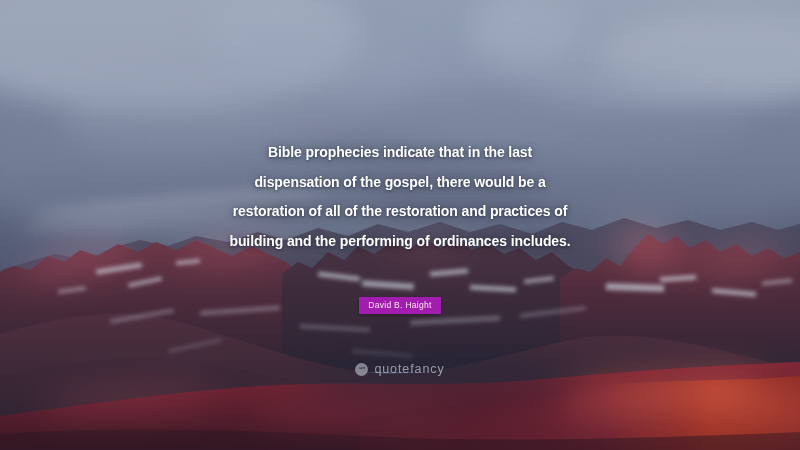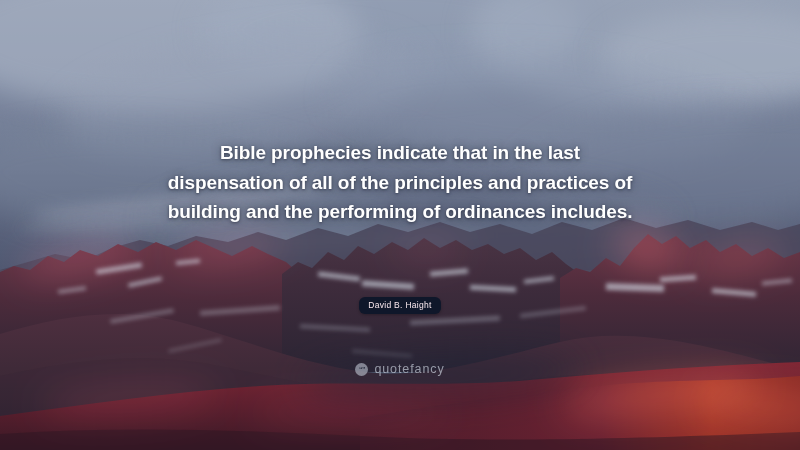--- a/index.html
+++ b/index.html
@@ -90,46 +90,46 @@
     position: absolute;
     left: 0;
     top: 138px;
     width: 800px;
     text-align: center;
     z-index: 30;
   }
   .quote-line {
     display: block;
     color: #ffffff;
-    font-size: 19px;
+    font-size: 14px;
     font-weight: bold;
     line-height: 29.5px;
     letter-spacing: -0.1px;
     text-shadow: 0 1px 3px rgba(20,24,38,.55), 0 0 10px rgba(20,24,38,.35);
     white-space: nowrap;
   }
 
   
   .author-wrap {
     position: absolute;
     left: 0;
     top: 294px;
     width: 800px;
     text-align: center;
     z-index: 30;
   }
   .author-badge {
     display: inline-block;
-    background: #0f172a;
+    background: #a21caf;
     color: #fbe9ef;
     font-size: 8.5px;
     font-weight: normal;
     letter-spacing: .3px;
     padding: 4px 9px 4px 9px;
-    border-radius: 6px;
+    border-radius: 0;
     line-height: 1;
     box-shadow: 0 1px 3px rgba(0,0,0,.28);
   }
 
   
   .watermark {
     position: absolute;
     left: 0;
     top: 363px;
     width: 800px;
@@ -298,21 +298,22 @@
     <div class="glow" style="left:40px;  top:24px; width:180px; height:30px; background:rgba(132,40,46,.34); transform:rotate(-4deg);"></div>
     <div class="glow" style="left:250px; top:40px; width:200px; height:26px; background:rgba(120,34,44,.30);"></div>
   </div>
 
   <div class="layer" style="top:352px;height:70px;">
     <div class="glow" style="left:300px; top:4px; width:280px; height:40px; background:rgba(30,36,56,.50); mix-blend-mode:normal; transform:rotate(-3deg);"></div>
   </div>
 
   <div class="quote-block">
     <span class="quote-line">Bible prophecies indicate that in the last</span>
-    <span class="quote-line">dispensation of all of the principles and practices of</span>
+    <span class="quote-line">dispensation of the gospel, there would be a</span>
+    <span class="quote-line">restoration of all of the restoration and practices of</span>
     <span class="quote-line">building and the performing of ordinances includes.</span>
   </div>
 
   <div class="author-wrap">
     <span class="author-badge">David B. Haight</span>
   </div>
 
   <div class="watermark">
     <span class="wm-logo">
       <span>“”</span>

